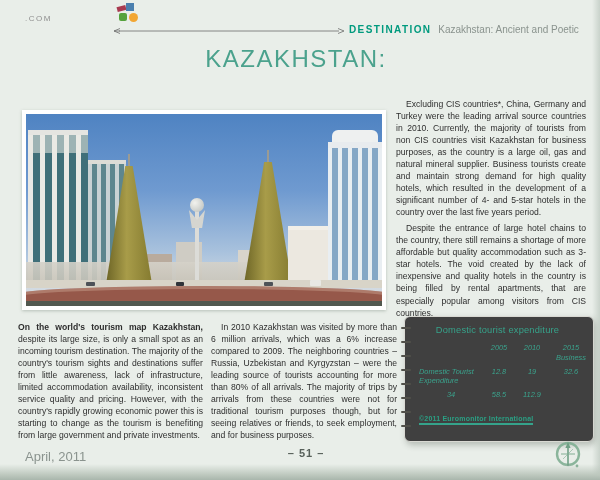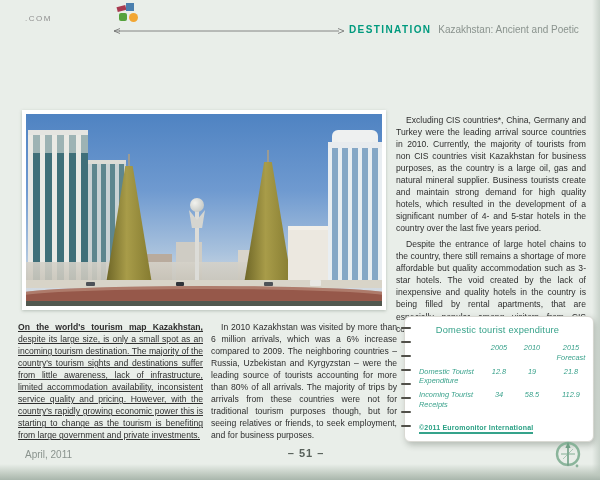--- a/index.html
+++ b/index.html
@@ -93,50 +93,50 @@
   .car1{ left:60px; width:9px; } .car2{ left:150px; width:8px; background:#30343a; }
   .car3{ left:238px; width:9px; } .car4{ left:284px; width:11px; height:6px; background:#e8e8e4; top:166px; }
   .wall{ left:-10px; top:172px; width:376px; height:22px; background:#96584a;
     border-radius:50% 50% 0 0 / 38% 38% 0 0;
     box-shadow:inset 0 -5px 0 #7c4538, inset 0 3px 0 rgba(220,190,170,.35); }
   .road{ left:0; top:187px; width:356px; height:5px; background:#51584f; }
 
   
   .col{ position:absolute; text-align:justify; font-size:8.6px; line-height:1.4; color:#2e2e2e; }
   .col p{ text-indent:10px; margin-bottom:4px; }
-  .col-right{ left:396px; top:114px; width:190px; }
-  .col-left{ left:18px; top:321px; width:185px;text-decoration:underline; }
+  .col-right{ left:396px; top:98px; width:190px; }
+  .col-left{ left:18px; top:321px; width:185px; }
   .col-left p{ text-indent:0; }
   .col-mid{ left:211px; top:321px; width:186px; }
   .lead-bold{ font-weight:bold; }
 
   
   .card{
     position:absolute; left:404px; top:316px; width:190px; height:126px;
-    background:#ffffff; border:1px solid #d9d9d3; border-radius:6px;
+    background:#404040; border:1px solid #d9d9d3; border-radius:6px;
     box-shadow:2px 3px 6px rgba(60,70,60,.3);
     padding:8px 17px 5px 14px;
   }
   .binding{ position:absolute; left:-4px; top:10px; }
   .binding i{ display:block; width:10px; height:2px; background:#51504a; margin-bottom:12px; border-radius:1px; }
   .card-title{ text-align:center; color:#36a28a; font-size:9.3px; line-height:1.22; letter-spacing:.2px; }
   .tbl{ display:grid; grid-template-columns:64px 32px 34px 44px; margin-top:5px;
     font-style:italic; color:#3aa28c; font-size:7.4px; line-height:1.25; }
   .tbl .c{ text-align:center; }
   .tbl .hdr{ padding-top:2px; }
   .tbl .lbl{ text-align:left; padding-top:5px; }
   .tbl .val{ padding-top:5px; }
   .card-source{ margin-top:7px; }
   .card-source span{
     display:inline-block; font-size:7px; font-weight:bold; color:#2aa084;
     border-bottom:2px solid #35a38b; padding-bottom:1px; letter-spacing:.2px;
   }
 
   
-  .footer-date{ position:absolute; left:25px; top:449px; font-size:10px; color:#8a938e; }
+  .footer-date{ position:absolute; left:25px; top:449px; font-size:13px; color:#8a938e; }
   .footer-page{ position:absolute; left:0; right:0; top:447px; text-align:center;
     font-size:11px; color:#57605a; font-weight:bold; letter-spacing:1px;margin-left:12px; }
   .compass{ position:absolute; right:14px; top:437px; width:36px; height:36px; }
 </style>
 </head>
 <body>
 
 <div class="logo">
   <span class="logo-domain">.COM</span>
   <span class="logo-icon">
@@ -152,20 +152,21 @@
   <path d="M7 4 L1 4 M7 1.5 L1 4 L7 6.5" fill="none" stroke="#6a6a6a" stroke-width="0.8"></path>
   <path d="M225 1.5 L231 4 L225 6.5" fill="none" stroke="#6a6a6a" stroke-width="0.8"></path>
 </svg>
 
 <div class="section">
   <span class="section-label">DESTINATION</span>
   <span class="section-title">Kazakhstan: Ancient and Poetic</span>
 </div>
 
 <div class="main-title">
+  <div>KAZAKHSTAN:</div>
 </div>
 
 <div class="photo">
   <div class="photo-inner">
     <div class="ph tower-left"></div>
     <div class="ph tower-left2"></div>
     <div class="ph hz-b3"></div>
     <div class="ph hz-b1"></div>
     <div class="ph hz-b2"></div>
     <div class="ph horizon-row"></div>
@@ -215,29 +216,28 @@
   </div>
   <div class="card-title">
     <div>Domestic tourist expenditure</div>
   </div>
   <div class="tbl">
     <div class="hdr"></div>
     <div class="c hdr">2005</div>
     <div class="c hdr">2010</div>
     <div class="c hdr">
       <div>2015</div>
-      <div>Forecast</div>
+      <div>Business</div>
     </div>
 
     <div class="lbl">Domestic Tourist Expenditure</div>
     <div class="c val">12.8</div>
     <div class="c val">19</div>
-    <div class="c val">21.8</div>
-
-    <div class="lbl">Incoming Tourist Receipts</div>
+    <div class="c val">32.6</div>
+
     <div class="c val">34</div>
     <div class="c val">58.5</div>
     <div class="c val">112.9</div>
   </div>
   <div class="card-source">
     <span>©2011 Euromonitor International</span>
   </div>
 </div>
 
 <div class="footer-date">April, 2011</div>

